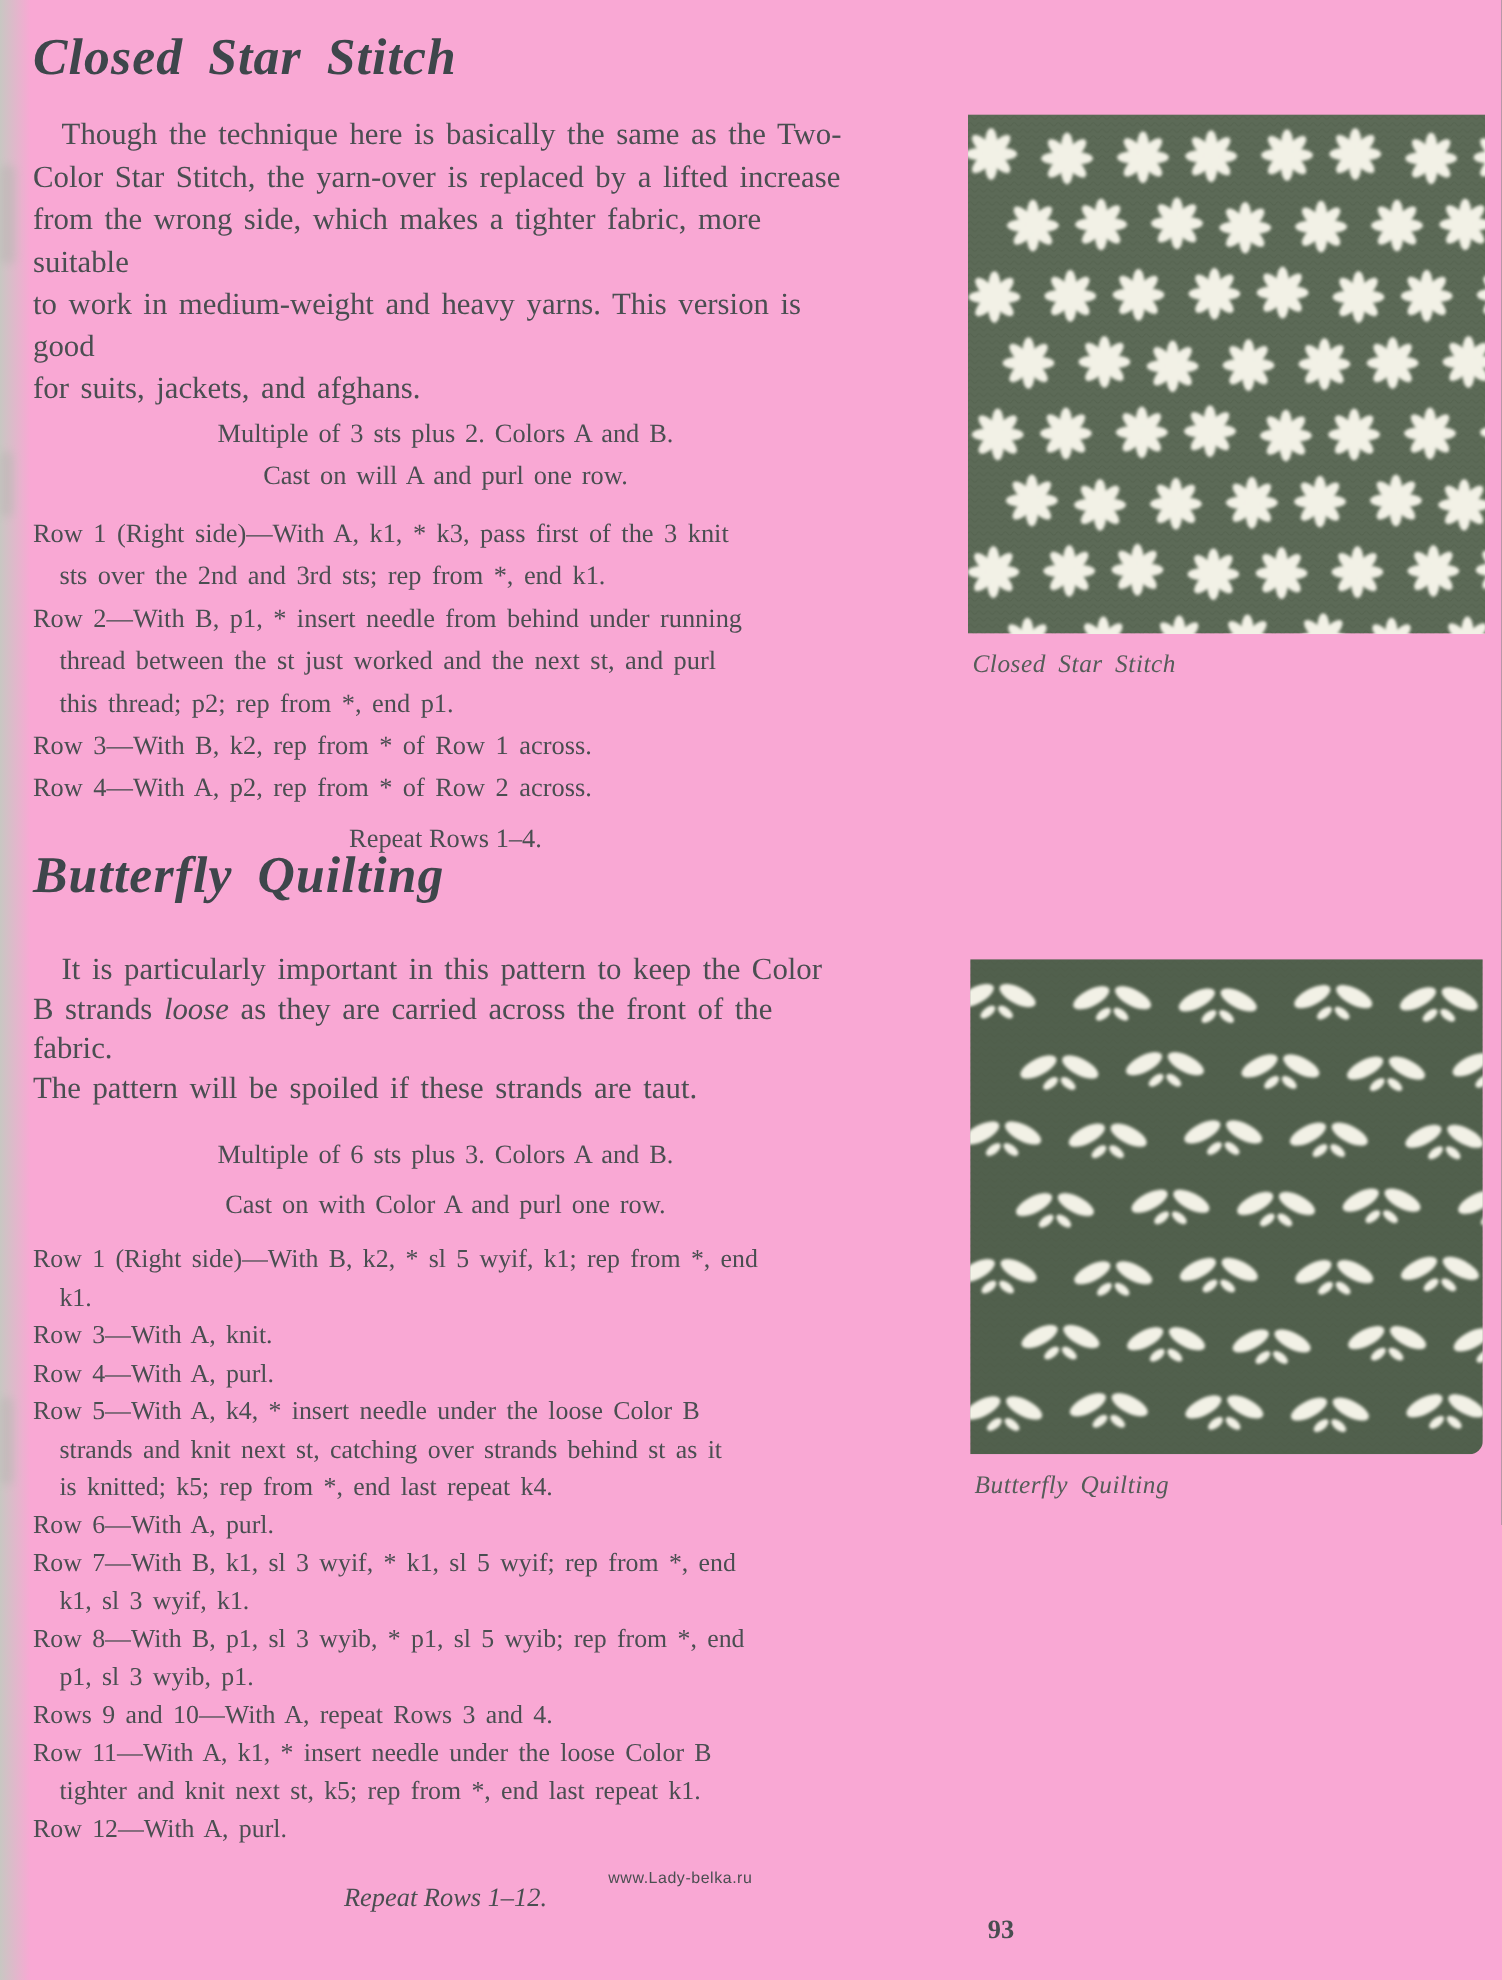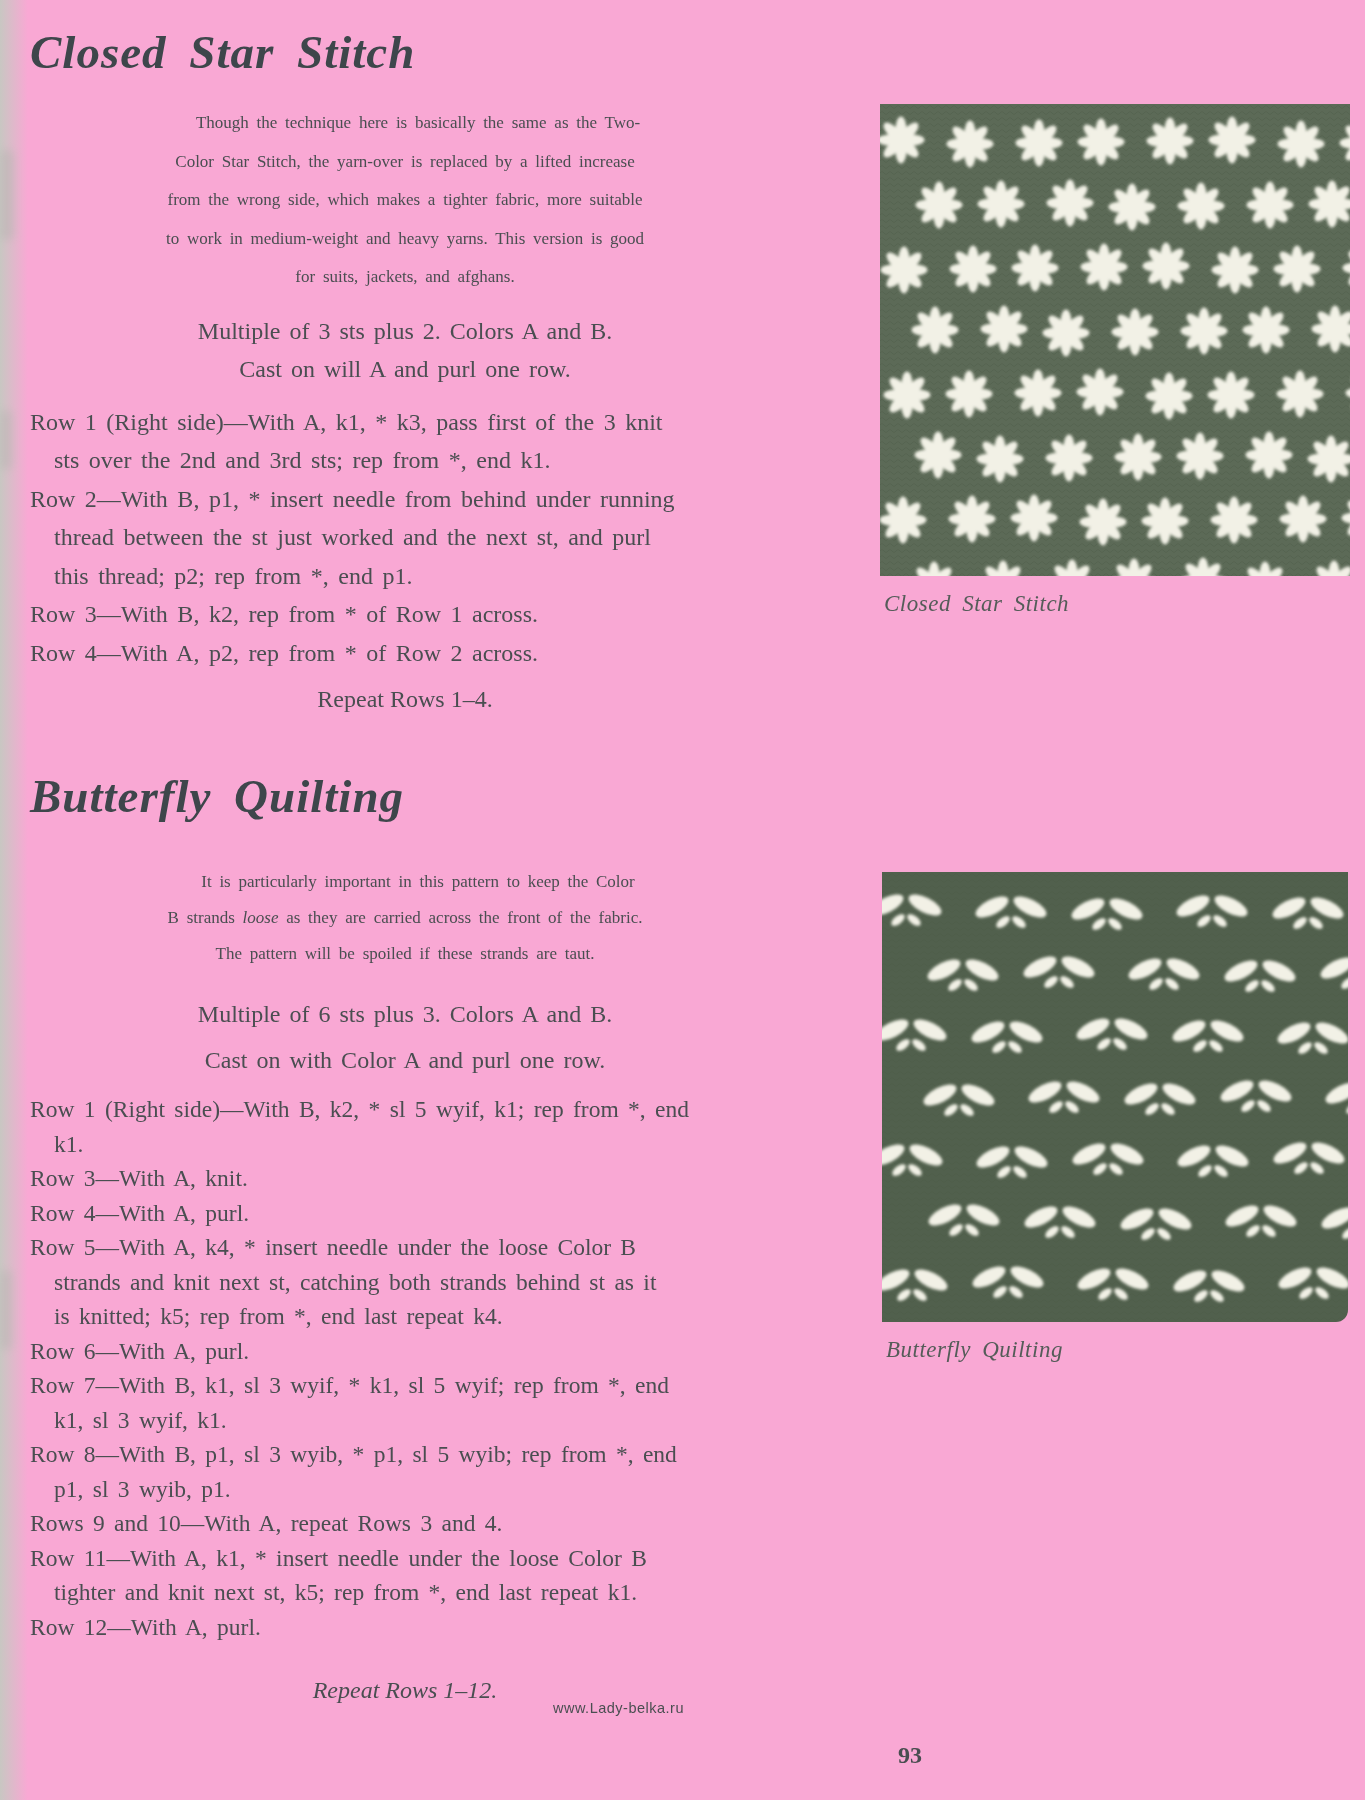--- a/index.html
+++ b/index.html
@@ -15,27 +15,27 @@
   }
   .smudge {
     position:absolute; background:#b3b2ae; opacity:.45; filter:blur(4px); border-radius:6px;
   }
   
   .text-col { position:absolute; left:30px; width:750px; }
   .sec-title {
     margin:0; font-size:47px; line-height:56px; font-weight:bold; font-style:italic;
     color:#3e464b; letter-spacing:1px; word-spacing:10px;
   }
-  .intro { font-size:17px; word-spacing:3.5px;text-align:center; }
+  .intro { font-size:28px; word-spacing:3.5px; }
   .intro > div:nth-of-type(1) { text-indent:26px; }
   .s1 .intro { margin-top:24px; line-height:38.5px; }
   .s2 .intro { margin-top:40px; line-height:36px; }
   .center-line { text-align:center; font-size:24px; word-spacing:3px; }
   .s1 .setup .center-line { line-height:38.5px; }
-  .s1 .setup { margin-top:15px; }
+  .s1 .setup { margin-top:2px; }
   .s2 .setup { margin-top:24px; }
   .s2 .setup .center-line { line-height:36px; margin-bottom:10px; }
   .rows { margin-top:14px; }
   .s1 .rows { font-size:24px; line-height:38.5px; }
   .s2 .rows { font-size:23.5px; line-height:34.5px; }
   .rows .ln.cont { padding-left:24px; }
   .rows { word-spacing:3.5px; }
   .repeat { text-align:center; font-size:24px; }
   .s1 .repeat { margin-top:8px; line-height:38px; }
   .s2 .repeat { margin-top:28px; line-height:36px;font-style:italic; }
@@ -133,21 +133,21 @@
           <div class="ln cont">k1.</div>
         </div>
         <div class="row-entry">
           <div class="ln">Row 3—With A, knit.</div>
         </div>
         <div class="row-entry">
           <div class="ln">Row 4—With A, purl.</div>
         </div>
         <div class="row-entry">
           <div class="ln">Row 5—With A, k4, * insert needle under the loose Color B</div>
-          <div class="ln cont">strands and knit next st, catching both strands behind st as it</div>
+          <div class="ln cont">strands and knit next st, catching over strands behind st as it</div>
           <div class="ln cont">is knitted; k5; rep from *, end last repeat k4.</div>
         </div>
         <div class="row-entry">
           <div class="ln">Row 6—With A, purl.</div>
         </div>
         <div class="row-entry">
           <div class="ln">Row 7—With B, k1, sl 3 wyif, * k1, sl 5 wyif; rep from *, end</div>
           <div class="ln cont">k1, sl 3 wyif, k1.</div>
         </div>
         <div class="row-entry">

